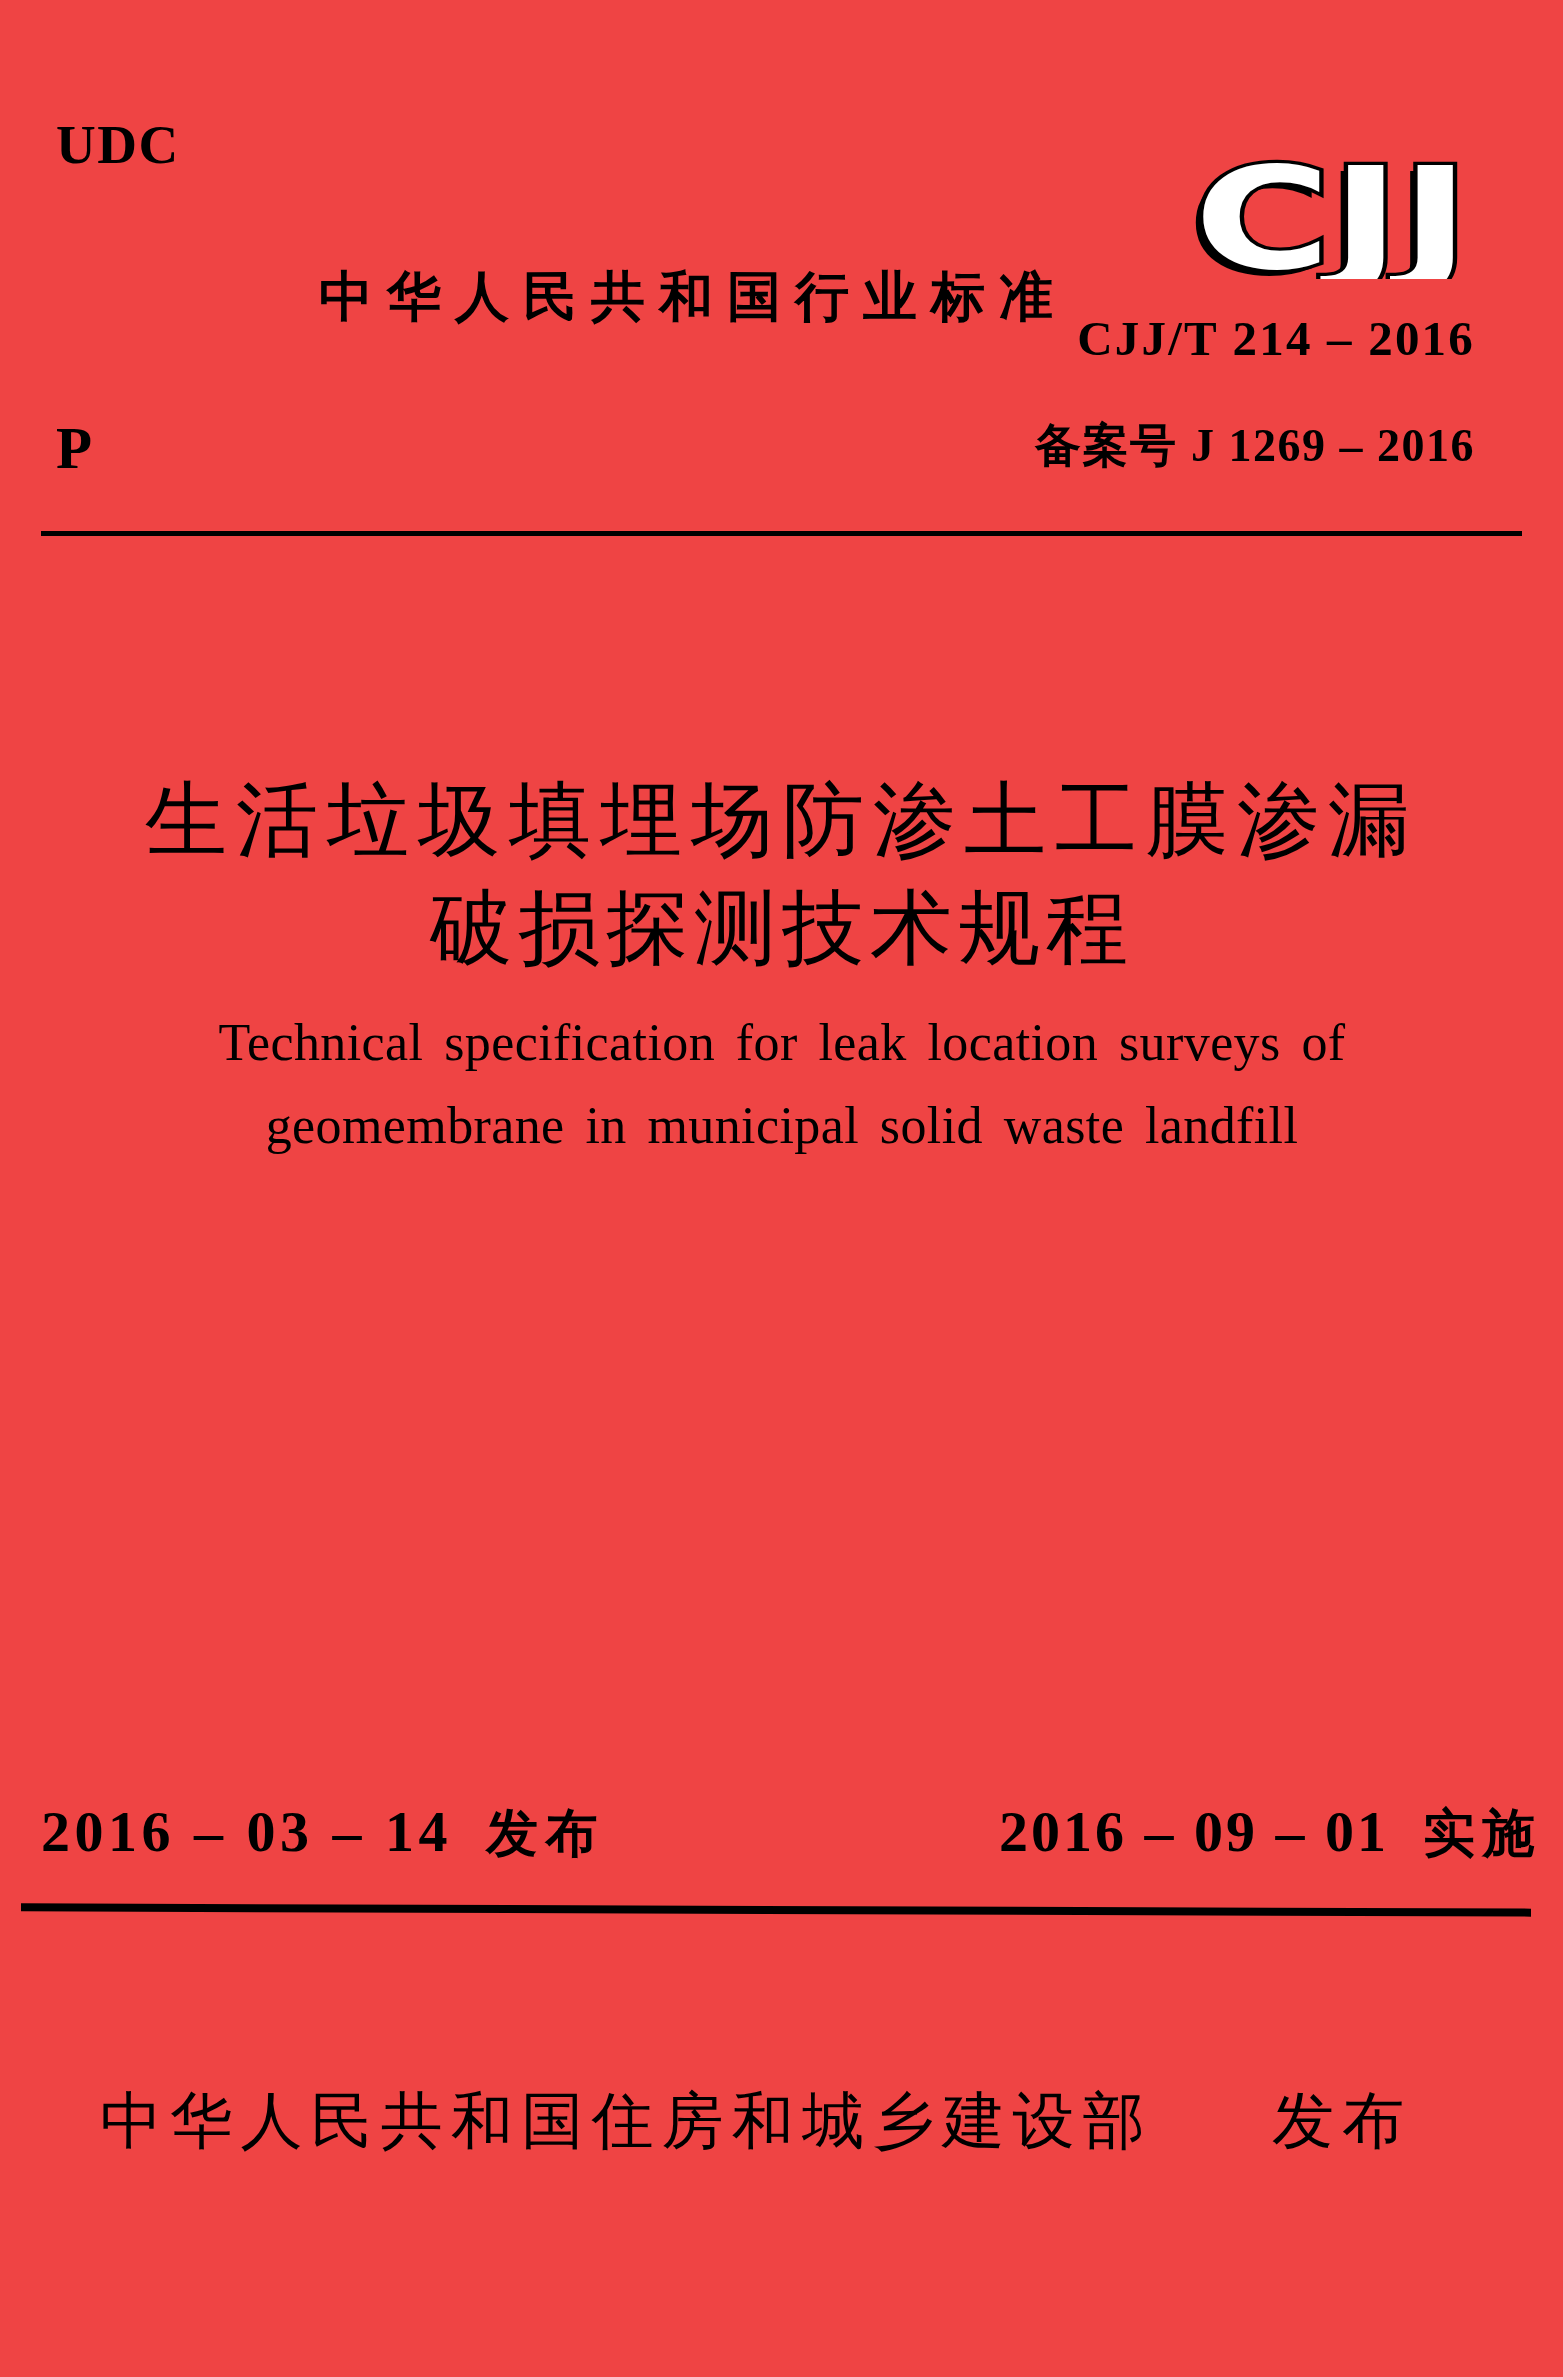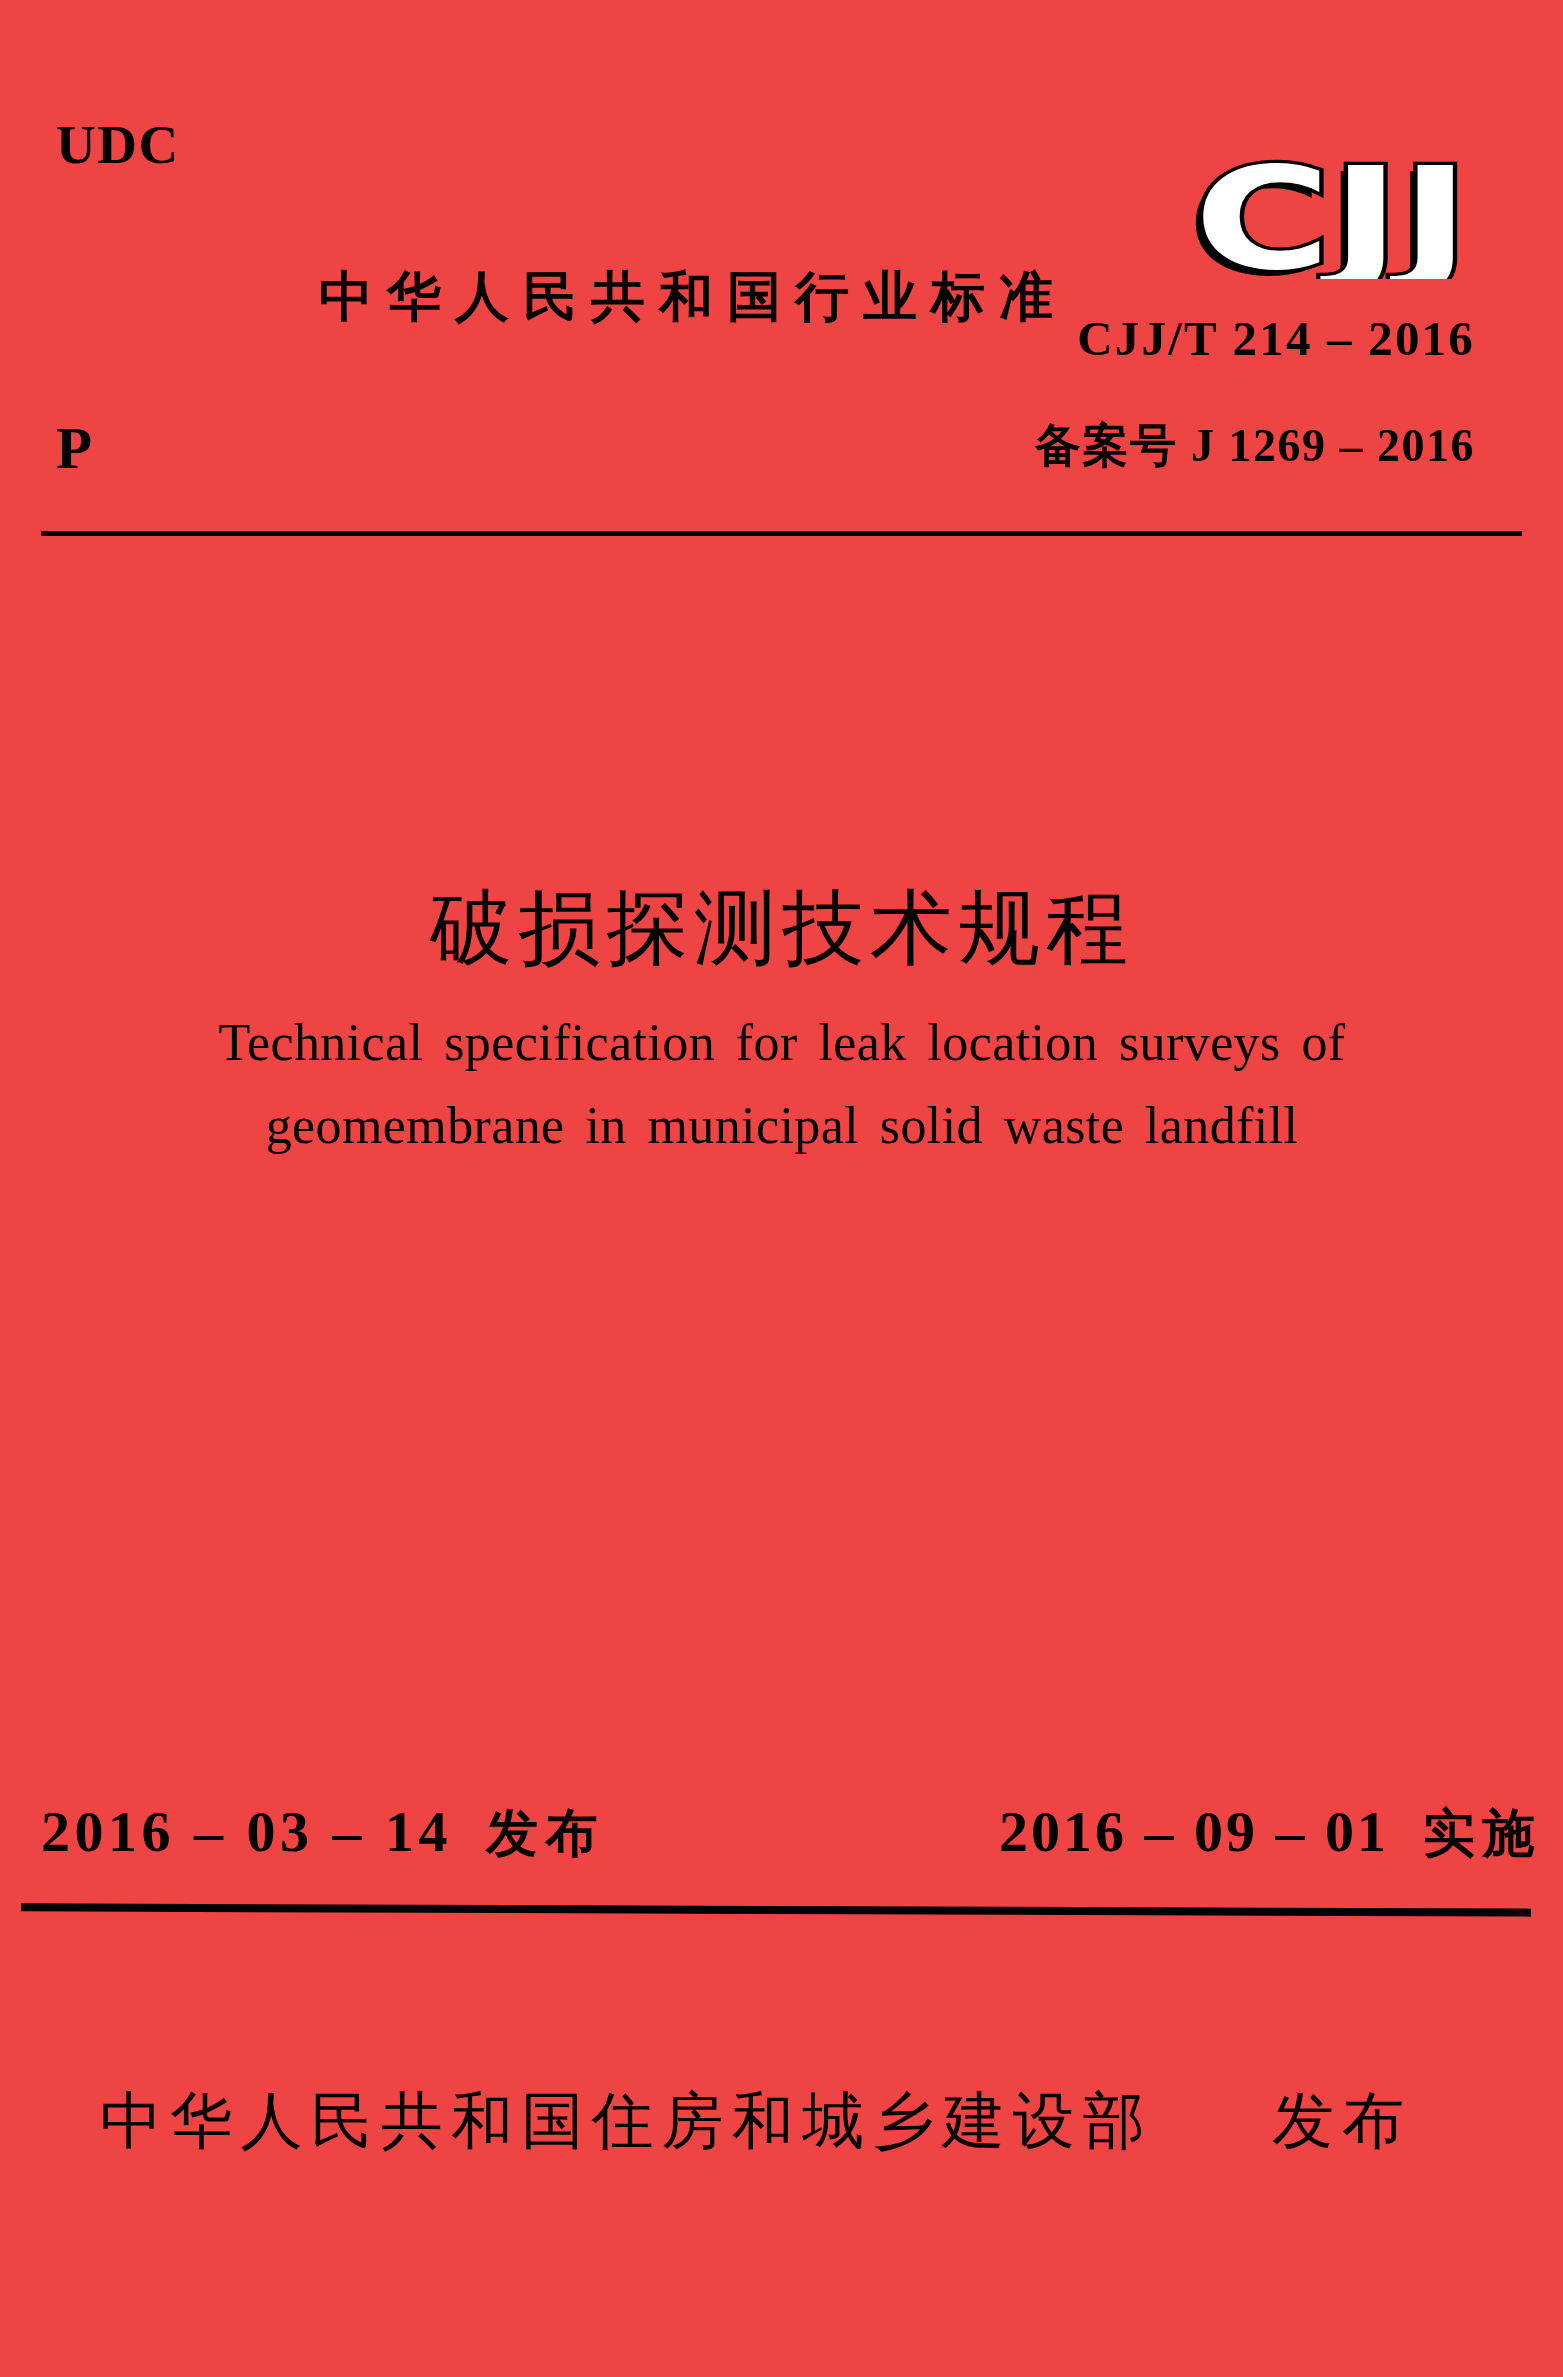--- a/index.html
+++ b/index.html
@@ -146,20 +146,21 @@
   <div class="abs std-number">CJJ/T 214 – 2016</div>
 
   <div class="abs record-line">
     <span class="rec-label">备案号</span><span class="rec-value">J 1269 – 2016</span>
   </div>
 
   <div class="abs class-code">P</div>
 
   <div class="abs rule-top"></div>
 
+  <div class="abs title-cn line1">生活垃圾填埋场防渗土工膜渗漏</div>
   <div class="abs title-cn line2">破损探测技术规程</div>
 
   <div class="abs title-en line2">geomembrane in municipal solid waste landfill</div>
   <div class="abs title-en line1">Technical specification for leak location surveys of</div>
 
   <div class="abs date-group left">
     <span class="date-num">2016 – 03 – 14</span><span class="date-label">发布</span>
   </div>
 
   <div class="abs date-group right">

